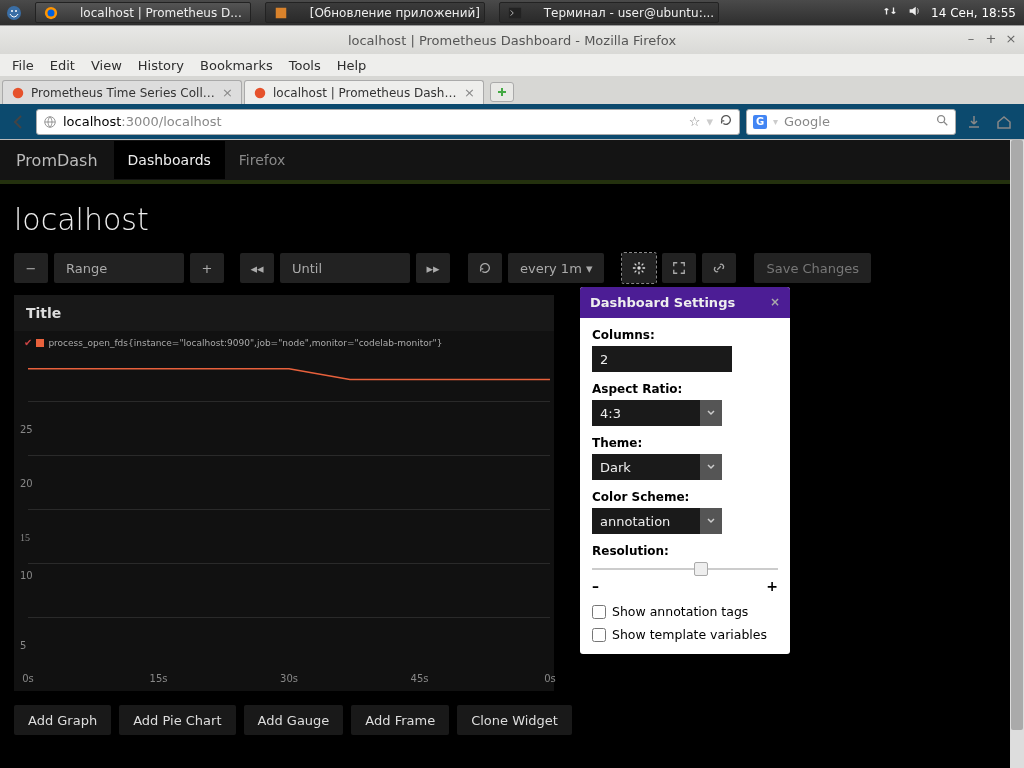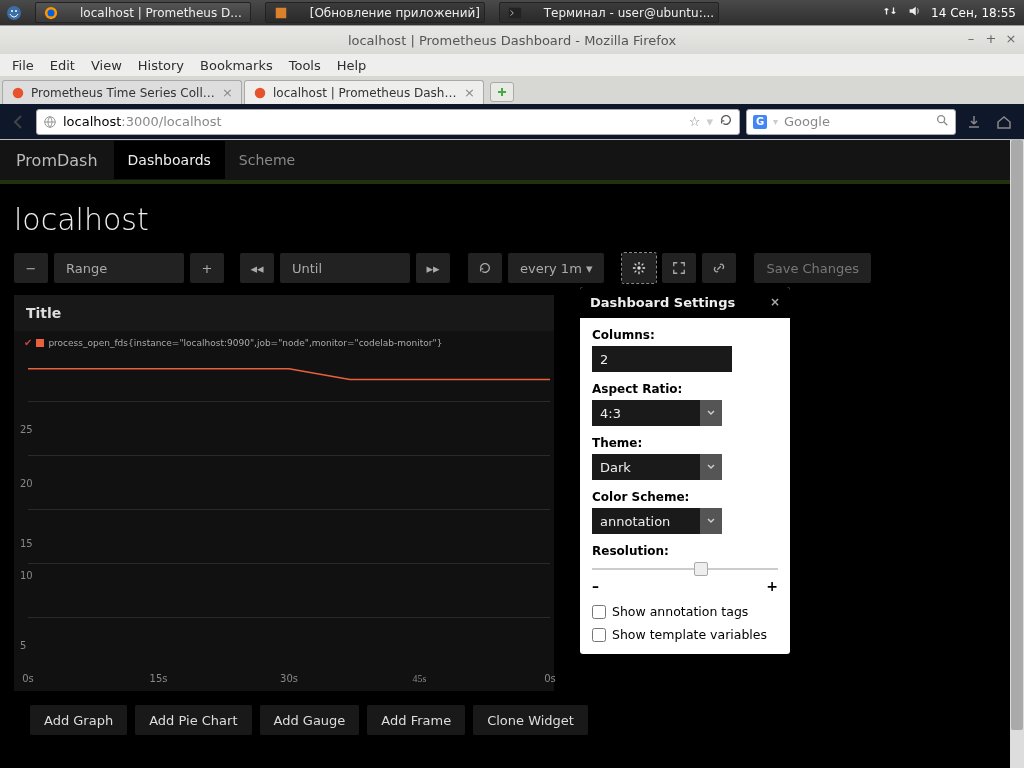--- a/index.html
+++ b/index.html
@@ -24,21 +24,21 @@
 .ff-menubar { height:22px; background:#eeeeec; display:flex; align-items:center; padding:0 4px; font-size:13px; color:#2e2e2e; gap:0; }
 .ff-menubar span { padding:2px 8px; }
 .ff-tabs { height:28px; background:#d7d7d4; display:flex; align-items:flex-end; padding:0 2px; gap:2px; }
 .fftab { height:24px; background:#eeeeec; border:1px solid #aaa; border-bottom:none; border-radius:3px 3px 0 0; display:flex; align-items:center; gap:6px; padding:0 8px; font-size:12px; color:#333; min-width:230px; max-width:240px; }
 .fftab.inactive { background:#ddd; }
 .fftab .favicon { width:14px; height:14px; flex:none; }
 .fftab .label { flex:1; white-space:nowrap; overflow:hidden; text-overflow:ellipsis; }
 .fftab .close { color:#888; font-size:13px; }
 .newtab { width:24px; height:20px; background:#e9e9e6; border:1px solid #aaa; border-radius:3px; display:flex; align-items:center; justify-content:center; margin-left:4px; margin-bottom:2px; }
 .newtab svg { width:12px; height:12px; }
-.ff-toolbar { height:36px; background:#0f172a; display:flex; align-items:center; padding:0 8px; gap:6px; border-bottom:1px solid #bbb; }
+.ff-toolbar { height:36px; background:#0c4a6e; display:flex; align-items:center; padding:0 8px; gap:6px; border-bottom:1px solid #bbb; }
 .ff-toolbar .navbtn { width:22px; height:22px; display:flex; align-items:center; justify-content:center; }
 .urlbar { flex:1; height:26px; background:#fff; border:1px solid #aaa; border-radius:3px; display:flex; align-items:center; padding:0 6px; gap:6px; font-size:13px; }
 .urlbar .globe { width:14px; height:14px; }
 .urlbar .text { flex:1; color:#888; }
 .urlbar .text b { color:#000; font-weight:normal; }
 .urlbar .right { display:flex; align-items:center; gap:6px; color:#888; }
 .searchbar { width:210px; height:26px; background:#fff; border:1px solid #aaa; border-radius:3px; display:flex; align-items:center; padding:0 6px; gap:6px; font-size:13px; color:#888; }
 .searchbar .g { width:14px; height:14px; background:#4285f4; color:#fff; font-size:10px; font-weight:bold; display:flex; align-items:center; justify-content:center; border-radius:2px; }
 .tbicon { width:24px; height:24px; display:flex; align-items:center; justify-content:center; }
 
@@ -68,39 +68,39 @@
 .yaxis { position:absolute; left:6px; top:28px; bottom:24px; width:20px; }
 .ytick { position:absolute; left:0; font-size:10px; color:#888; transform:translateY(-50%); }
 .plot { position:absolute; left:14px; right:4px; top:16px; bottom:20px; }
 .gridline { position:absolute; left:0; right:0; border-top:1px solid #2a2a2a; }
 .xaxis { position:absolute; left:14px; right:4px; bottom:4px; height:14px; }
 .xtick { position:absolute; font-size:10px; color:#888; transform:translateX(-50%); }
 svg.lineplot { position:absolute; inset:0; }
 
 
 .popover { position:absolute; left:580px; top:147px; width:210px; background:#fff; color:#000; border-radius:3px; box-shadow:0 2px 6px rgba(0,0,0,.4); font-size:13px; }
-.popover-hd { background:#000000; color:#eee; padding:8px 10px; font-weight:bold; display:flex; justify-content:space-between; border-radius:3px 3px 0 0; }
+.popover-hd { background:#4c1d95; color:#eee; padding:8px 10px; font-weight:bold; display:flex; justify-content:space-between; border-radius:3px 3px 0 0; }
 .popover-hd .x { color:#aaa; font-size:12px; cursor:pointer; }
 .popover-body { padding:10px 12px 12px; }
 .popover-body label { font-weight:bold; font-size:12px; display:block; margin-bottom:4px; }
 .popover-body .fld { margin-bottom:10px; }
 .inpt { width:140px; height:26px; background:#1a1a1a; color:#eee; border:none; padding:0 8px; font-size:13px; }
 .sel { display:flex; }
 .sel .inpt { width:108px; }
 .sel .caret { width:22px; height:26px; background:#555; display:flex; align-items:center; justify-content:center; }
 .sel .caret svg { width:10px; height:10px; }
 .slider { position:relative; height:14px; margin:4px 0 2px; }
 .slider .track { position:absolute; left:0; right:0; top:6px; height:2px; background:#ccc; }
 .slider .thumb { position:absolute; top:0; width:14px; height:14px; background:#eee; border:1px solid #aaa; border-radius:2px; }
 .slider-ends { display:flex; justify-content:space-between; font-size:14px; font-weight:bold; color:#000; }
 .chk-row { display:flex; align-items:center; gap:6px; font-size:12.5px; margin-top:8px; }
 .chk-row input { width:14px; height:14px; }
 
 
-.pd-actions { display:flex; gap:8px; margin-top:14px;margin-left:16px; }
+.pd-actions { display:flex; gap:8px; margin-top:14px; }
 .pd-actions .btn { background:#191919; color:#ddd; padding:0 14px; }
 
 .sbar { position:absolute; right:0; top:0; bottom:0; width:14px; background:#ddd; }
 .sbar .thumb { position:absolute; left:1px; right:1px; top:0; height:590px; background:#aaa; border-radius:2px; }
 </style>
 </head>
 <body>
 
 <div class="xfce-panel">
   <div class="start">
@@ -221,21 +221,21 @@
         <svg width="18" height="18" viewBox="0 0 18 18">
           <path d="M3 9l6-5 6 5v6H3z" stroke="#888" stroke-width="1.5" fill="none"></path>
         </svg>
       </div>
   </div>
 
   <div class="page">
     <div class="pd-nav">
       <div class="pd-brand">PromDash</div>
       <a class="active">Dashboards</a>
-      <a>Scheme</a>
+      <a>Firefox</a>
     </div>
     <div class="pd-sep"></div>
     <div class="pd-body">
       <div class="pd-title">localhost</div>
 
       <div class="pd-controls">
         <button class="btn sq">−</button>
         <button class="btn" style="width:130px;justify-content:flex-start">Range</button>
         <button class="btn sq">+</button>
         <div style="width:4px"></div>
@@ -284,29 +284,29 @@
               </svg>
           <div class="gridline" style="top: 83.3333%;"></div>
               <div class="gridline" style="top: 66.6667%;"></div>
               <div class="gridline" style="top: 50%;"></div>
               <div class="gridline" style="top: 33.3333%;"></div>
               <div class="gridline" style="top: 16.6667%;"></div>
             </div>
           <div class="yaxis" id="yaxis">
               <div class="ytick" style="top: 286px;">5</div>
               <div class="ytick" style="top: 216px;">10</div>
-              <div class="ytick" style="top: 184px;">15</div>
+              <div class="ytick" style="top: 178px; font-family: Liberation Serif, serif;">15</div>
               <div class="ytick" style="top: 124px;">20</div>
               <div class="ytick" style="top: 70px;">25</div>
             </div>
           <div class="xaxis" id="xaxis">
               <div class="xtick" style="left: 0%;">0s</div>
               <div class="xtick" style="left: 25%;">15s</div>
               <div class="xtick" style="left: 50%;">30s</div>
-              <div class="xtick" style="left: 75%; font-family: Liberation Serif, serif;">45s</div>
+              <div class="xtick" style="left: 75%;">45s</div>
               <div class="xtick" style="left: 100%;">0s</div>
             </div>
         </div>
       </div>
 
       <div class="pd-actions">
         <button class="btn">Add Graph</button>
         <button class="btn">Add Pie Chart</button>
         <button class="btn">Add Gauge</button>
         <button class="btn">Add Frame</button>

